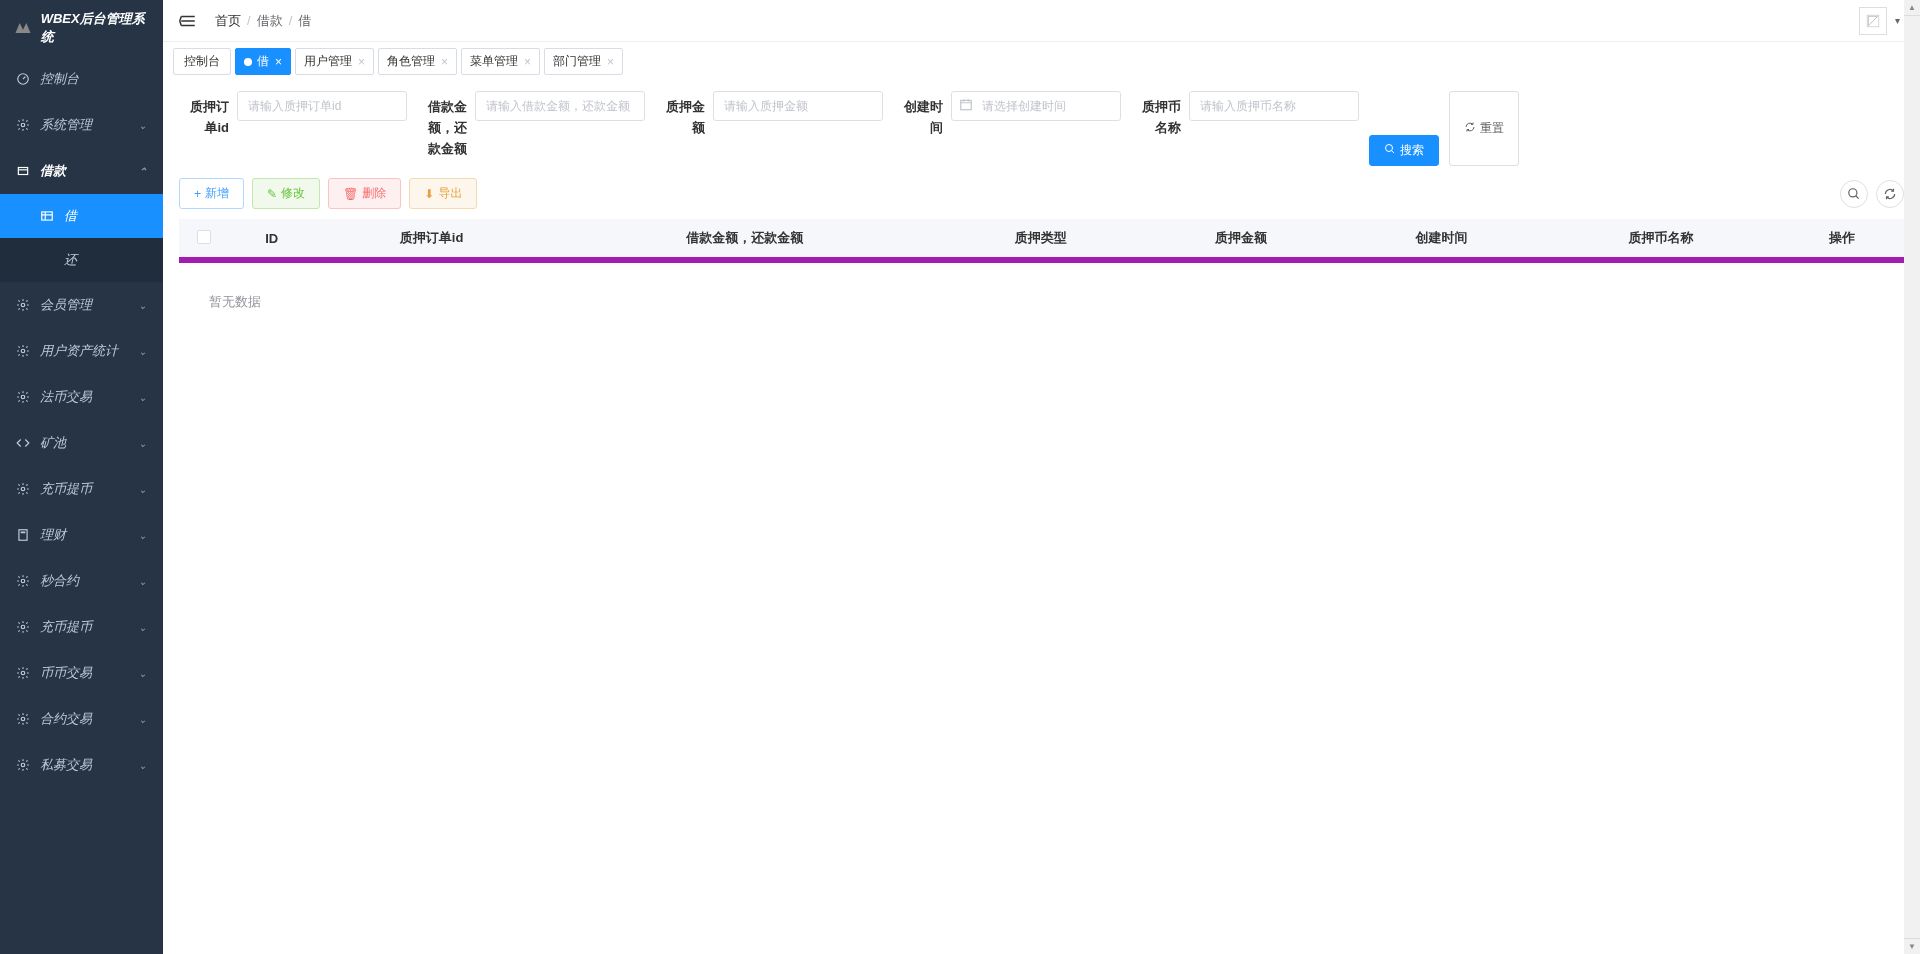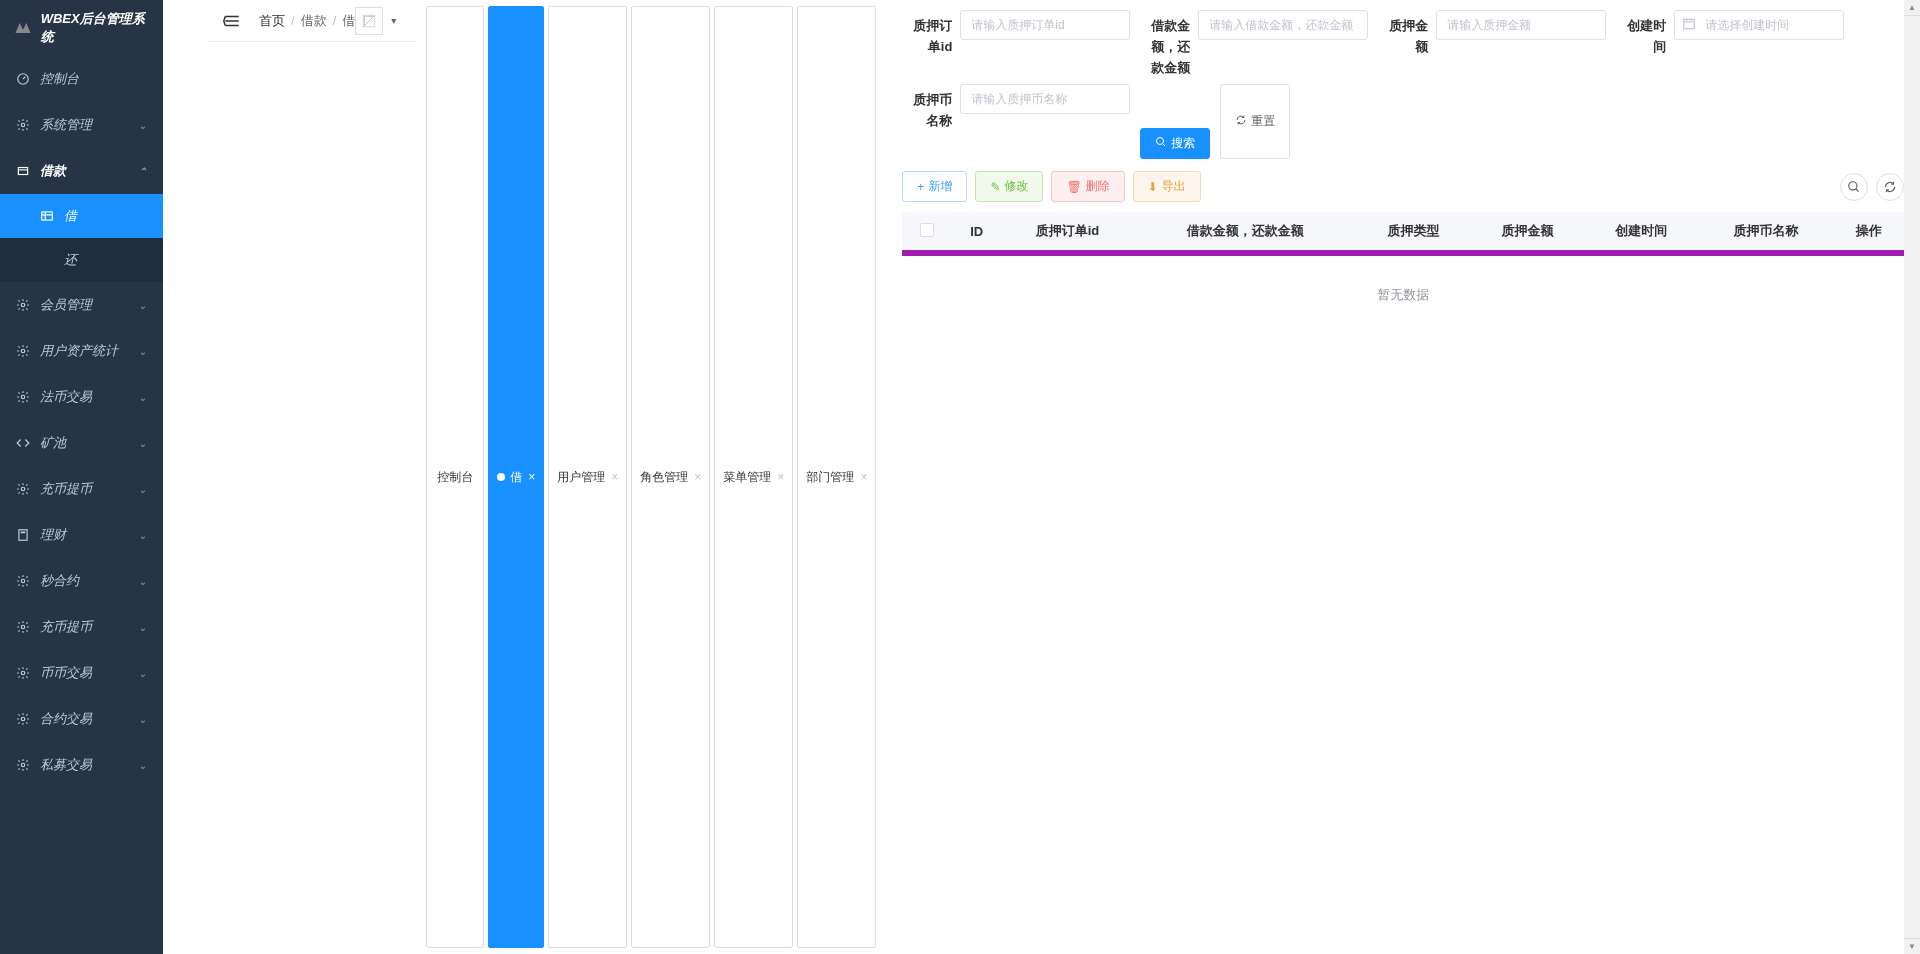--- a/index.html
+++ b/index.html
@@ -16,21 +16,21 @@
     .menu-item.active-parent { color: #fff; font-weight: bold; }
     .menu-icon { width: 14px; height: 14px; margin-right: 10px; display: inline-flex; align-items: center; justify-content: center; }
     .menu-label { flex: 1; font-size: 13px; }
     .menu-chevron { font-size: 10px; color: #8a9bb2; }
     .submenu { background: #1f2d3d; }
     .submenu-item { padding: 13px 16px 13px 40px; cursor: pointer; display: flex; align-items: center; color: #bfcbd9; font-size: 13px; }
     .submenu-item .menu-icon { margin-right: 10px; }
     .submenu-item.active { background: #1890ff; color: #fff; }
     
     
-    .main { flex: 1; display: flex; flex-direction: row; overflow: hidden; padding-left: 44px; }
+    .main { flex: 1; display: flex; flex-direction: column; overflow: hidden; }
     .header { display: flex; align-items: center; padding: 8px 16px; border-bottom: 1px solid #eee; height: 42px; }
     .hamburger { width: 20px; height: 20px; cursor: pointer; margin-right: 16px; display: flex; align-items: center; }
     .breadcrumb { display: flex; align-items: center; font-size: 13px; color: #97a8be; }
     .breadcrumb .bc-item { color: #606266; }
     .breadcrumb .bc-item.first { color: #303133; }
     .breadcrumb .sep { margin: 0 6px; color: #c0c4cc; }
     .header-right { margin-left: auto; display: flex; align-items: center; }
     .avatar-box { width: 28px; height: 28px; border: 1px solid #ddd; display: flex; align-items: center; justify-content: center; margin-right: 4px; }
     .avatar-box svg { width: 14px; height: 14px; }
     .caret-down { font-size: 10px; color: #666; cursor: pointer; padding: 0 4px; }
@@ -67,21 +67,21 @@
     .btn-plain-danger { background: #fef0f0; border: 1px solid #fbc4c4; color: #f56c6c; }
     .btn-plain-warning { background: #fdf6ec; border: 1px solid #f5dab1; color: #e6a23c; }
     .toolbar-right { margin-left: auto; display: flex; gap: 8px; }
     .circle-btn { width: 28px; height: 28px; border-radius: 50%; border: 1px solid #dcdfe6; display: flex; align-items: center; justify-content: center; cursor: pointer; color: #606266; background: #fff; }
     
     
     .table { width: 100%; border-collapse: collapse; }
     .table th { background: #f5f7fa; padding: 10px 8px; text-align: center; font-weight: bold; font-size: 13px; color: #333; border-bottom: 6px solid #a21caf; }
     .table th:first-child { width: 50px; }
     .checkbox { width: 14px; height: 14px; border: 1px solid #dcdfe6; border-radius: 2px; display: inline-block; background: #fff; cursor: pointer; }
-    .empty { text-align: center; padding: 30px; color: #909399; font-size: 13px; }
+    .empty { padding: 30px; color: #909399; font-size: 13px; }
     
     
     .scroll-track { position: fixed; right: 0; top: 0; width: 16px; height: 100vh; background: #f1f1f1; }
     .scroll-up { position: absolute; top: 0; width: 100%; height: 16px; display: flex; align-items: center; justify-content: center; font-size: 8px; color: #888; border-bottom: 1px solid #ddd; }
     .scroll-down { position: absolute; bottom: 0; width: 100%; height: 16px; display: flex; align-items: center; justify-content: center; font-size: 8px; color: #888; border-top: 1px solid #ddd; }
   </style>
 </head>
 <body>
 
 <div class="layout">

